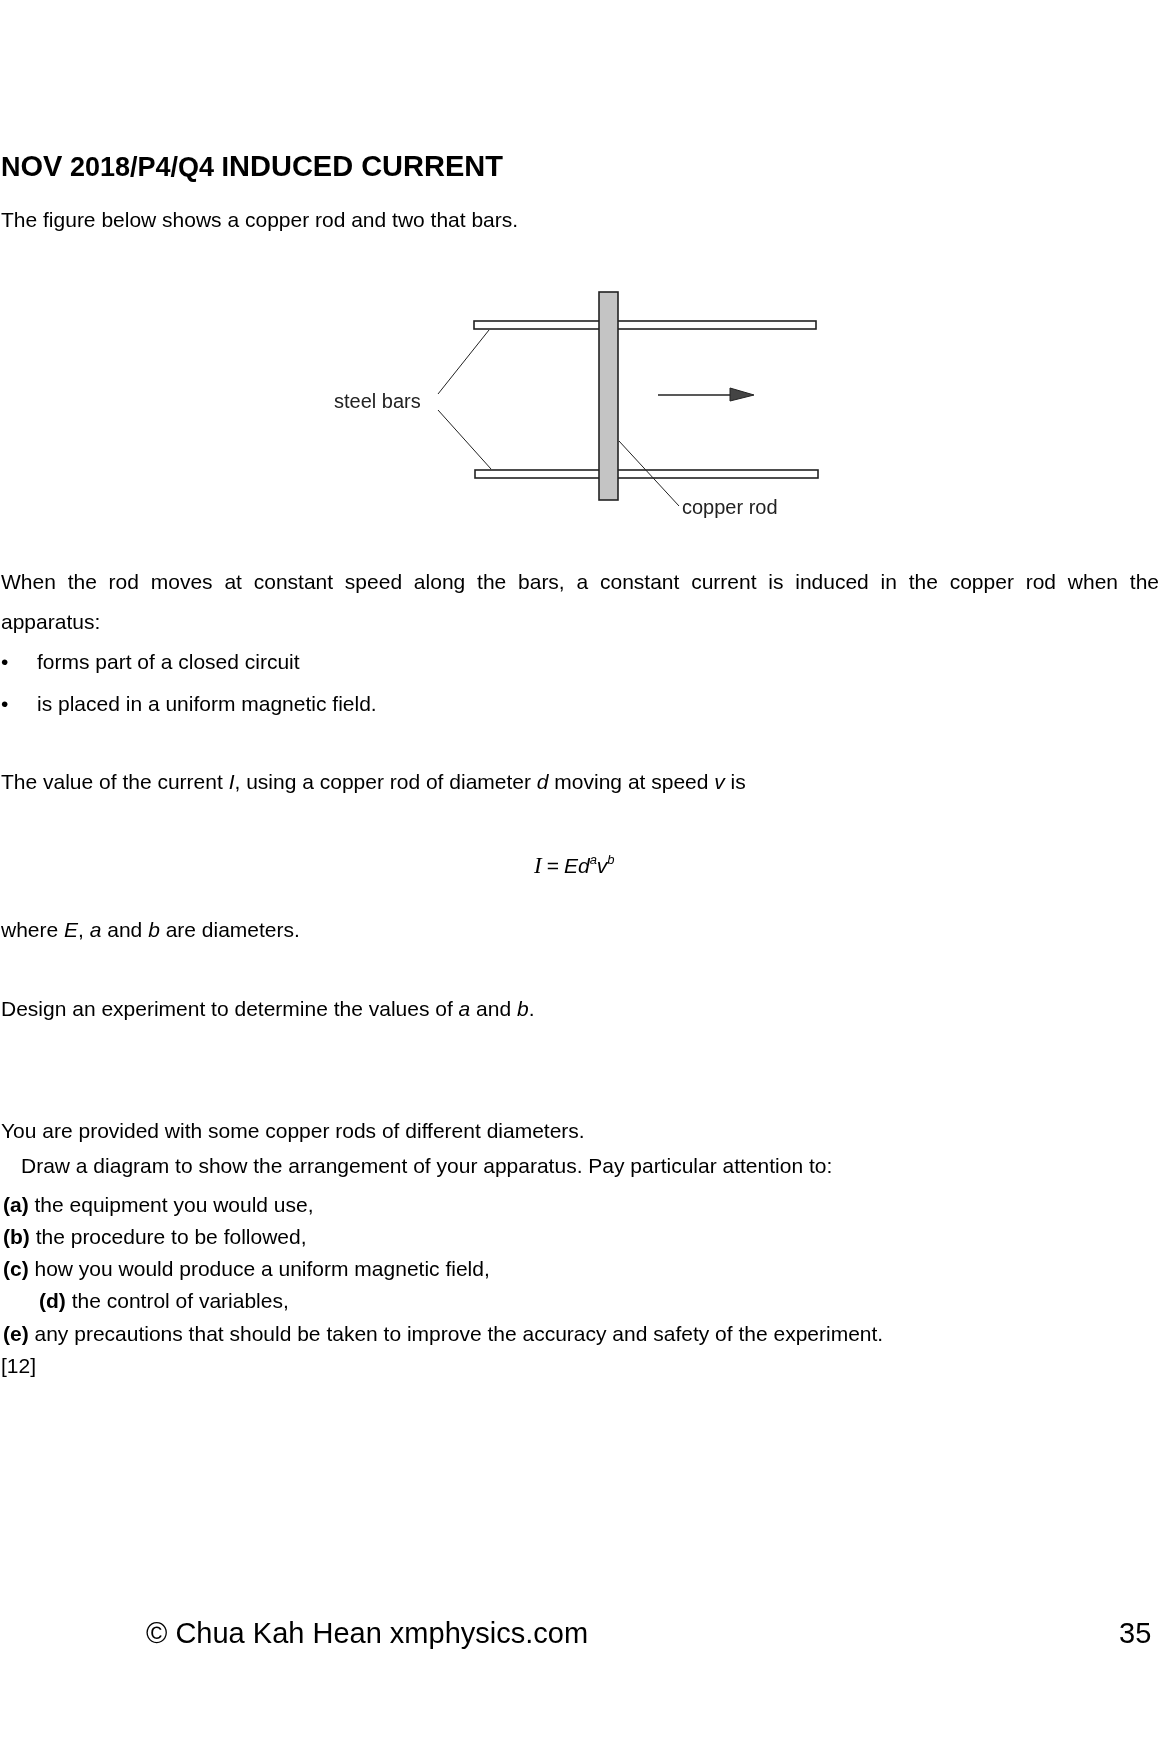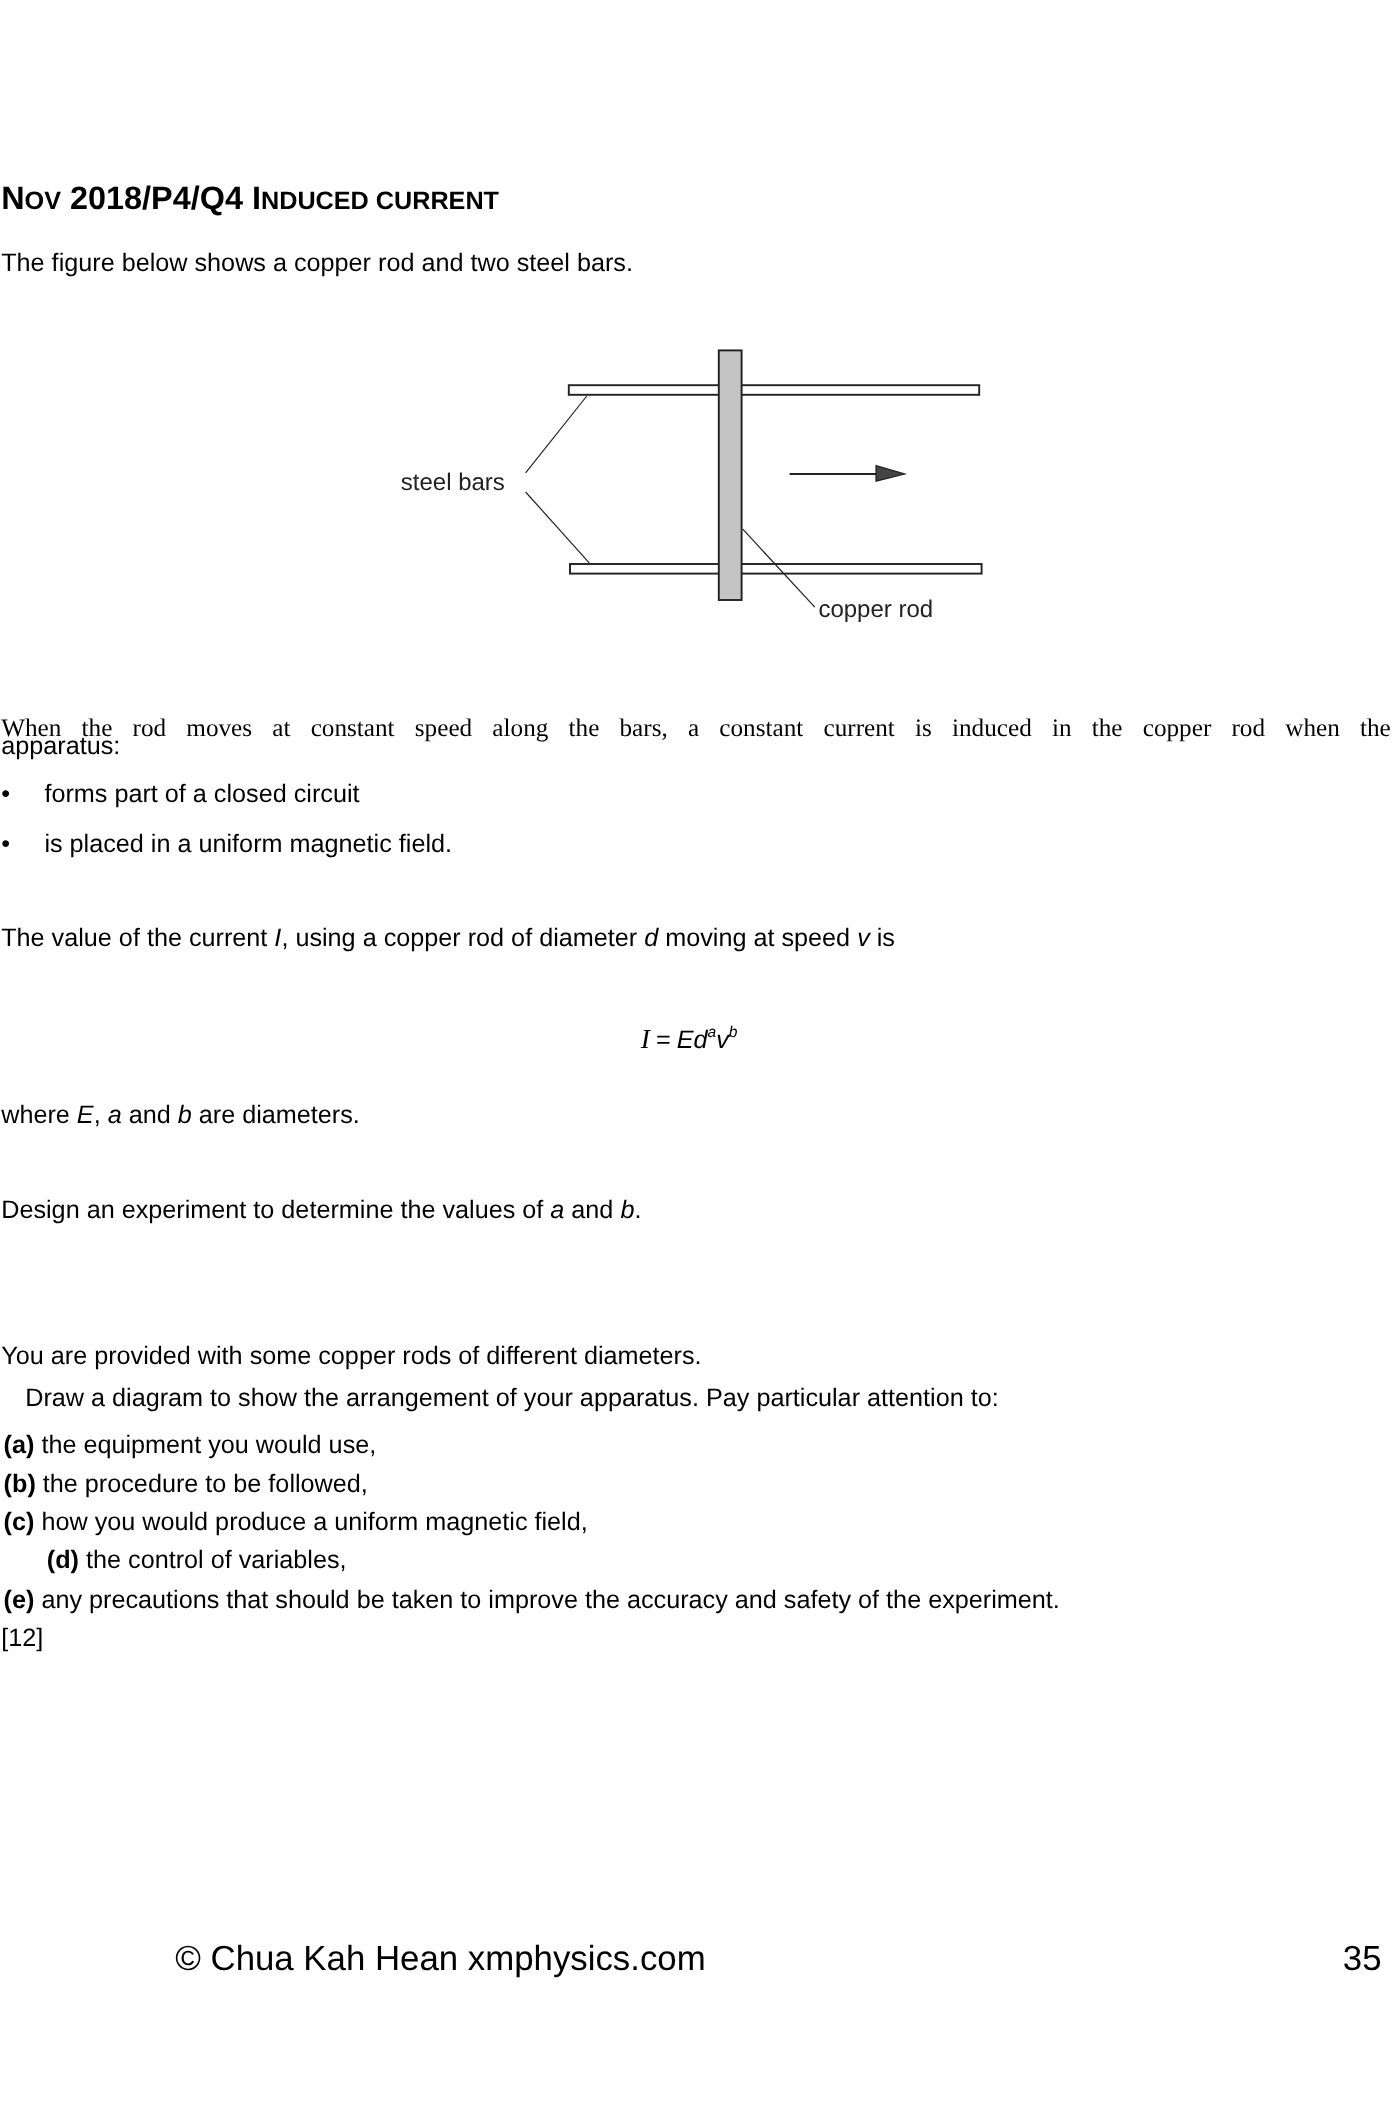--- a/index.html
+++ b/index.html
@@ -1,39 +1,39 @@
 <!DOCTYPE html>
 <html><head>
 <meta charset="utf-8">
 <style>
   html, body { margin: 0; padding: 0; background: #ffffff; }
   body { width: 1166px; height: 1754px; position: relative; overflow: hidden;
          font-family: "Liberation Sans", sans-serif; color: #000; }
   .abs { position: absolute; white-space: nowrap; }
   .title { left: 1px; top: 150px; font-size: 27px; font-weight: bold; letter-spacing: 0px; }
-  .title .sc { font-size: 21px; margin-top: 48px; }
+  .title .sc { font-size: 29px; margin-top: 48px; }
   .body-text { font-size: 21px; line-height: 24px; }
   .justified { left: 1px; width: 1158px; text-align: justify; text-align-last: justify; white-space: normal; }
   .bullet-dot { font-size: 21px; }
   .eq { font-size: 21px; font-style: italic; }
   .eq sup { font-size: 13px; vertical-align: 9px; }
   .eq .I { font-family: "Liberation Serif", serif; font-size: 23px; }
   .eq .eqsign { font-style: normal; margin: 0 5px; }
   .list-label { font-weight: bold; }
   .footer { font-size: 29px; }
   svg text { font-family: "Liberation Sans", sans-serif; }
 </style>
 </head>
 <body>
 
 <div class="abs title">
   <span>N</span><span class="sc">OV</span><span> 2018/P4/Q4 </span><span>I</span><span class="sc">NDUCED CURRENT</span>
 </div>
 
-<div class="abs body-text" style="left:1px; top:208px;">The figure below shows a copper rod and two steel bars.</div>
+<div class="abs body-text" style="left:1px; top:208px;">The figure below shows a copper rod and two that bars.</div>
 
 <svg class="abs" style="left:320px; top:270px;" width="500" height="260">
 
   <rect x="154" y="51" width="342" height="8" fill="#fff" stroke="#222" stroke-width="1.6"></rect>
 
   <rect x="155" y="200" width="343" height="8" fill="#fff" stroke="#222" stroke-width="1.6"></rect>
 
   <rect x="279" y="22" width="19" height="208" fill="#c4c4c4" stroke="#222" stroke-width="1.6"></rect>
 
   <line x1="118" y1="124" x2="169" y2="60" stroke="#222" stroke-width="1"></line>
@@ -42,21 +42,21 @@
   <line x1="299" y1="171" x2="359" y2="236" stroke="#222" stroke-width="1"></line>
 
   <g>
     <line x1="338" y1="125" x2="412" y2="125" stroke="#222" stroke-width="1.6"></line>
     <polygon points="410,118 434,125 410,131" fill="#444" stroke="#222" stroke-width="1"></polygon>
   </g>
   <text x="14" y="138" font-size="20" fill="#222">steel bars</text>
   <text x="362" y="244" font-size="20" fill="#222">copper rod</text>
 </svg>
 
-<div class="abs body-text justified" style="top:594px;font-family:Liberation Serif, serif;">When the rod moves at constant speed along the bars, a constant current is induced in the copper rod when the</div>
+<div class="abs body-text justified" style="top:570px;">When the rod moves at constant speed along the bars, a constant current is induced in the copper rod when the</div>
 <div class="abs body-text" style="left:1px; top:610px;">apparatus:</div>
 
 <div class="abs body-text" style="left:1px; top:650px;">
   <span class="bullet-dot">•</span>
   <span style="position:absolute; left:36px;">forms part of a closed circuit</span>
 </div>
 <div class="abs body-text" style="left:1px; top:692px;">
   <span class="bullet-dot">•</span>
   <span style="position:absolute; left:36px;">is placed in a uniform magnetic field.</span>
 </div>

